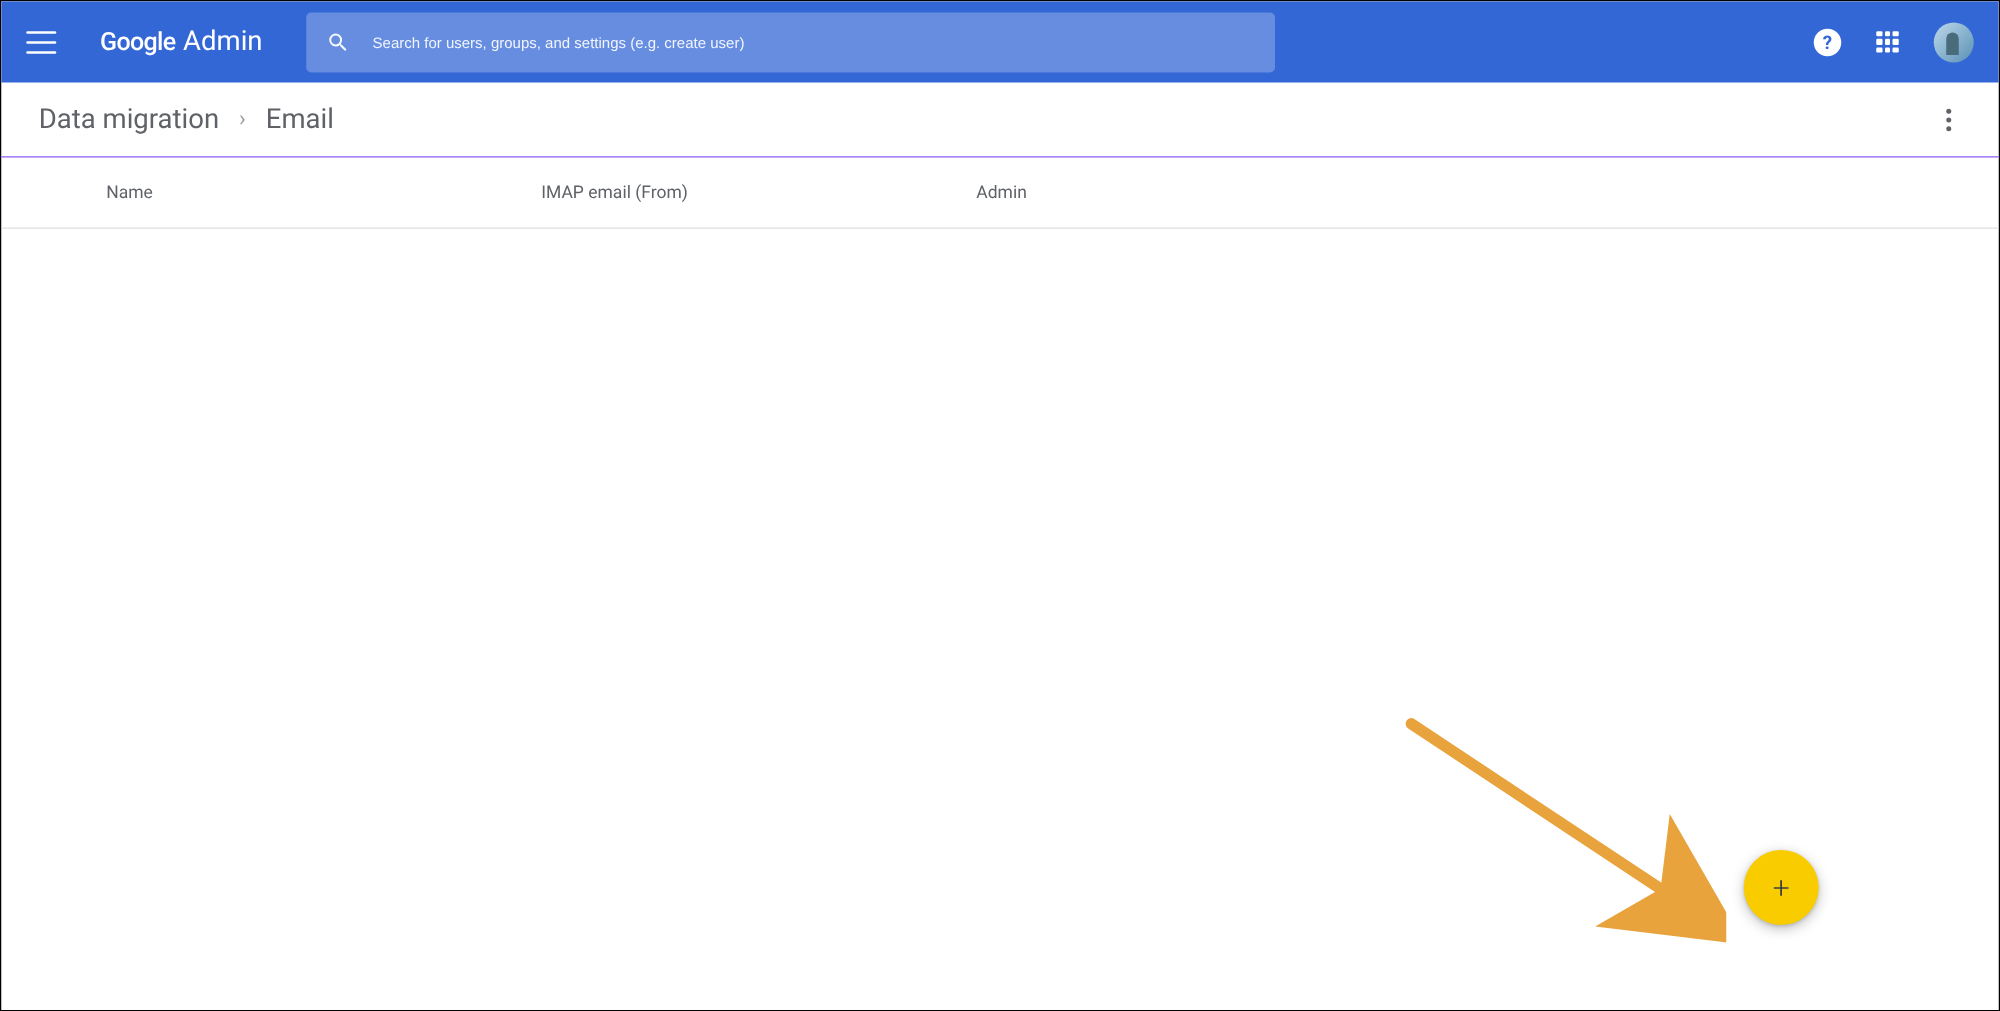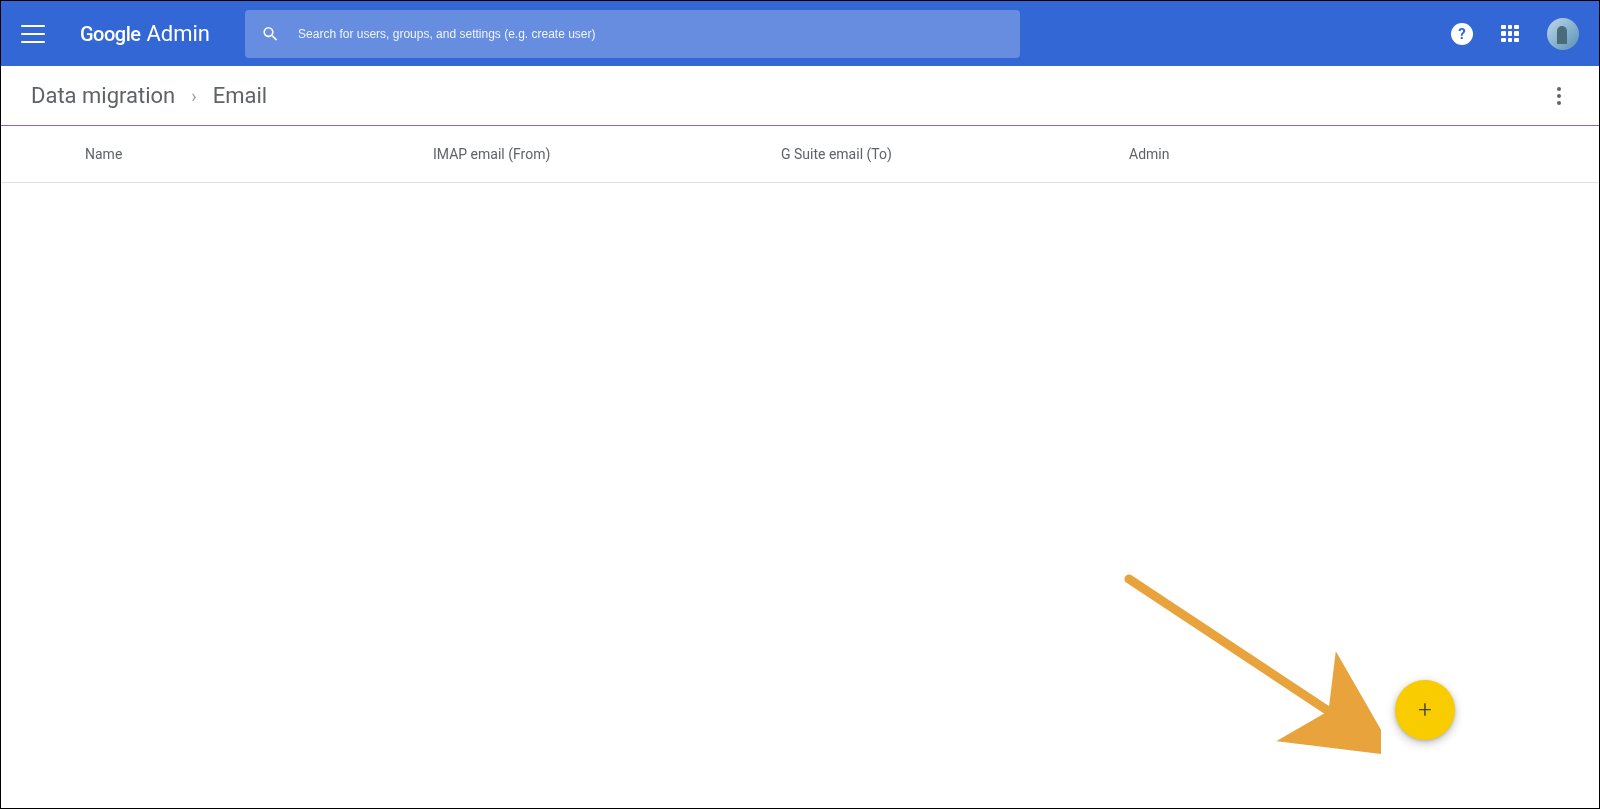--- a/index.html
+++ b/index.html
@@ -245,21 +245,20 @@
     <div class="more-btn">
       <span></span>
         <span></span>
         <span></span>
     </div>
   </div>
 
   <div class="table-header">
     <div class="th th-name">Name</div>
     <div class="th th-from">IMAP email (From)</div>
-    <div class="th th-to">G Suite email (To)</div>
     <div class="th th-status">Admin</div>
   </div>
 
 
   <svg class="arrow-annotation" width="260" height="190" viewBox="0 0 260 190">
     <defs>
       <marker id="arrowhead" markerWidth="12" markerHeight="12" refX="6" refY="6" orient="auto">
         <path d="M0,0 L12,6 L0,12 L3,6 z" fill="#e8a33d"></path>
       </marker>
     </defs>

